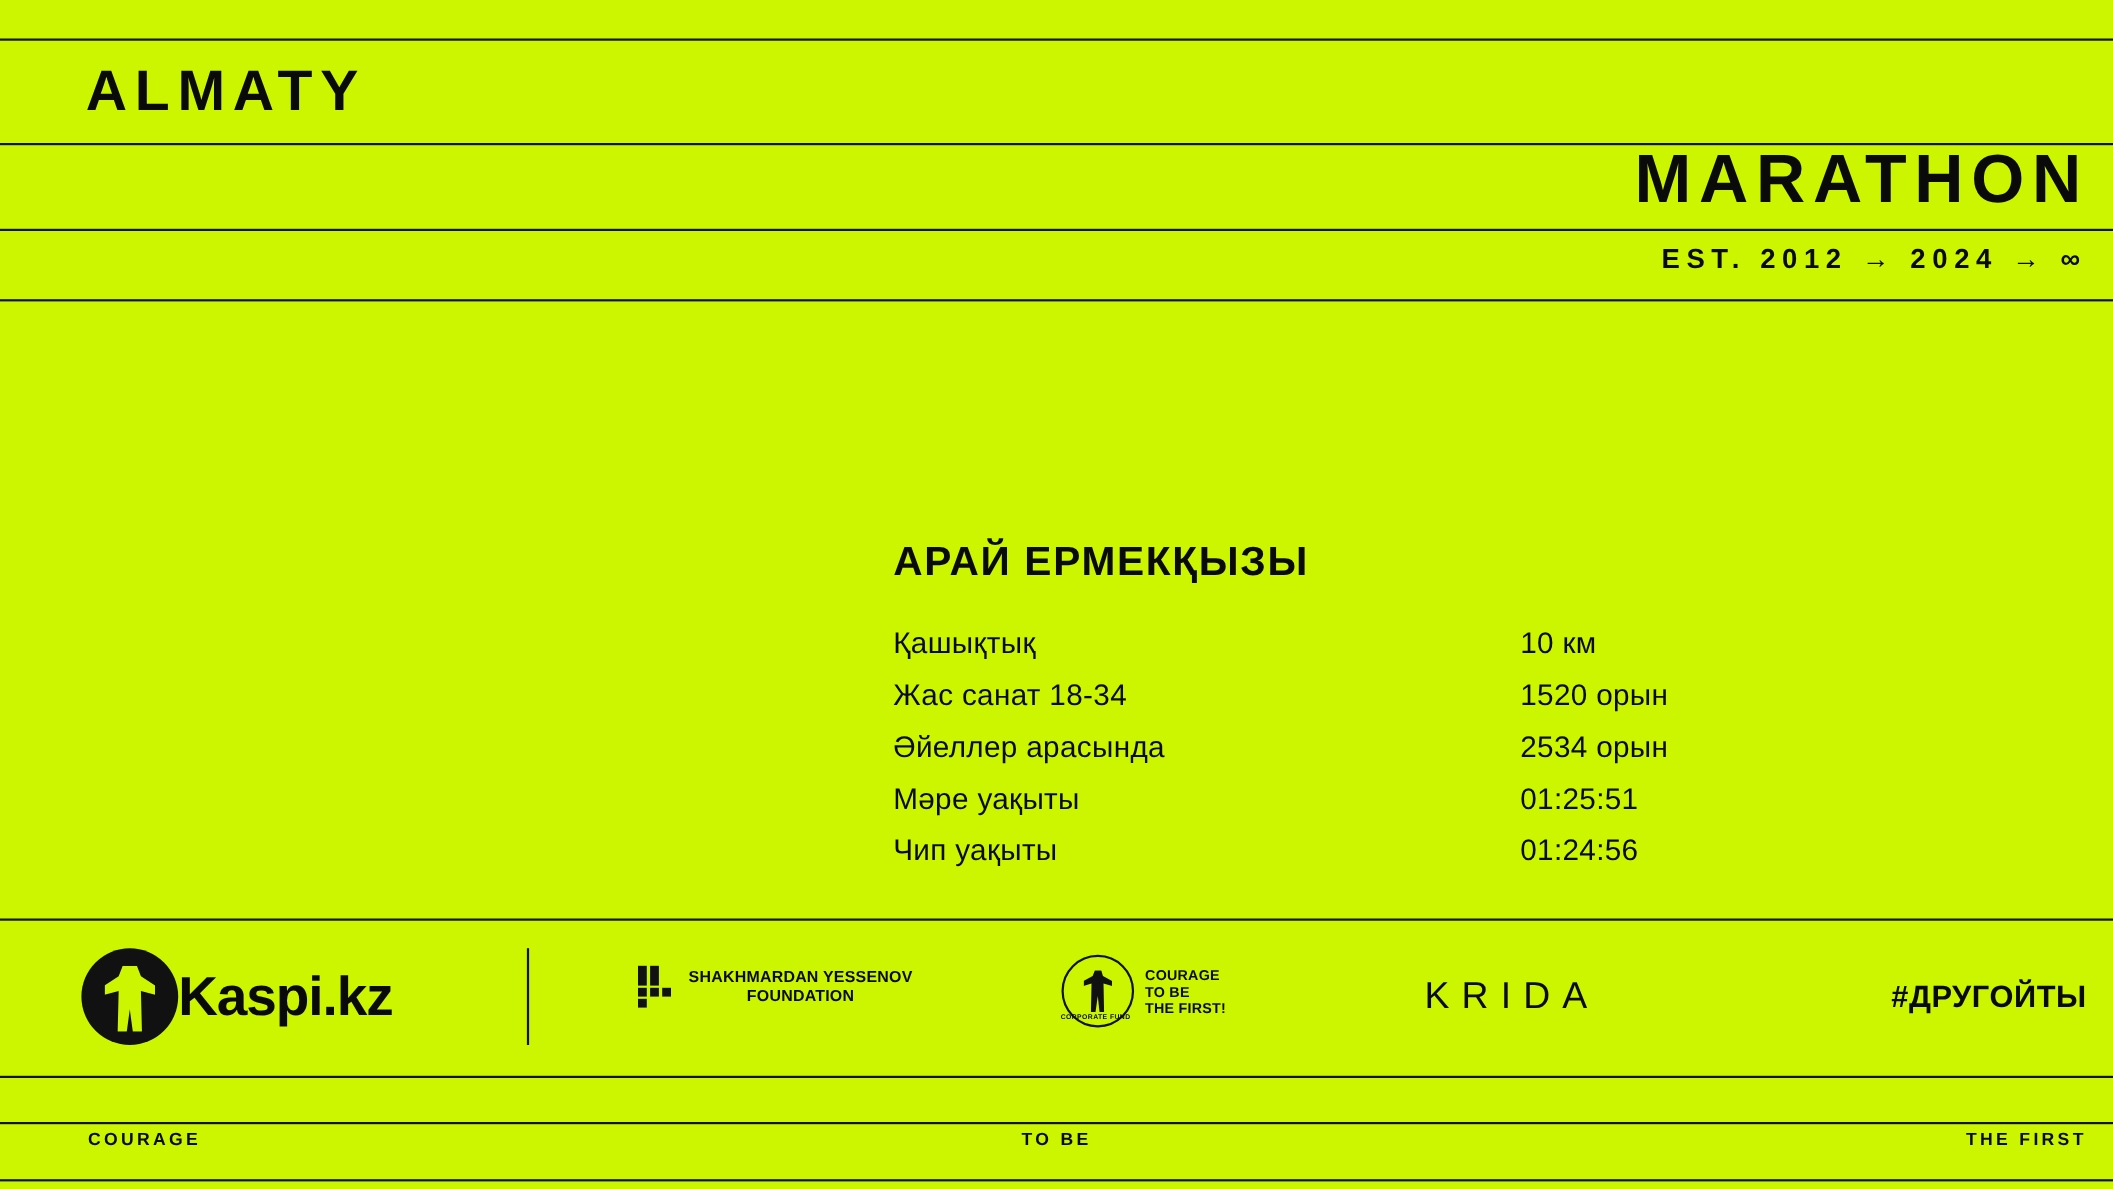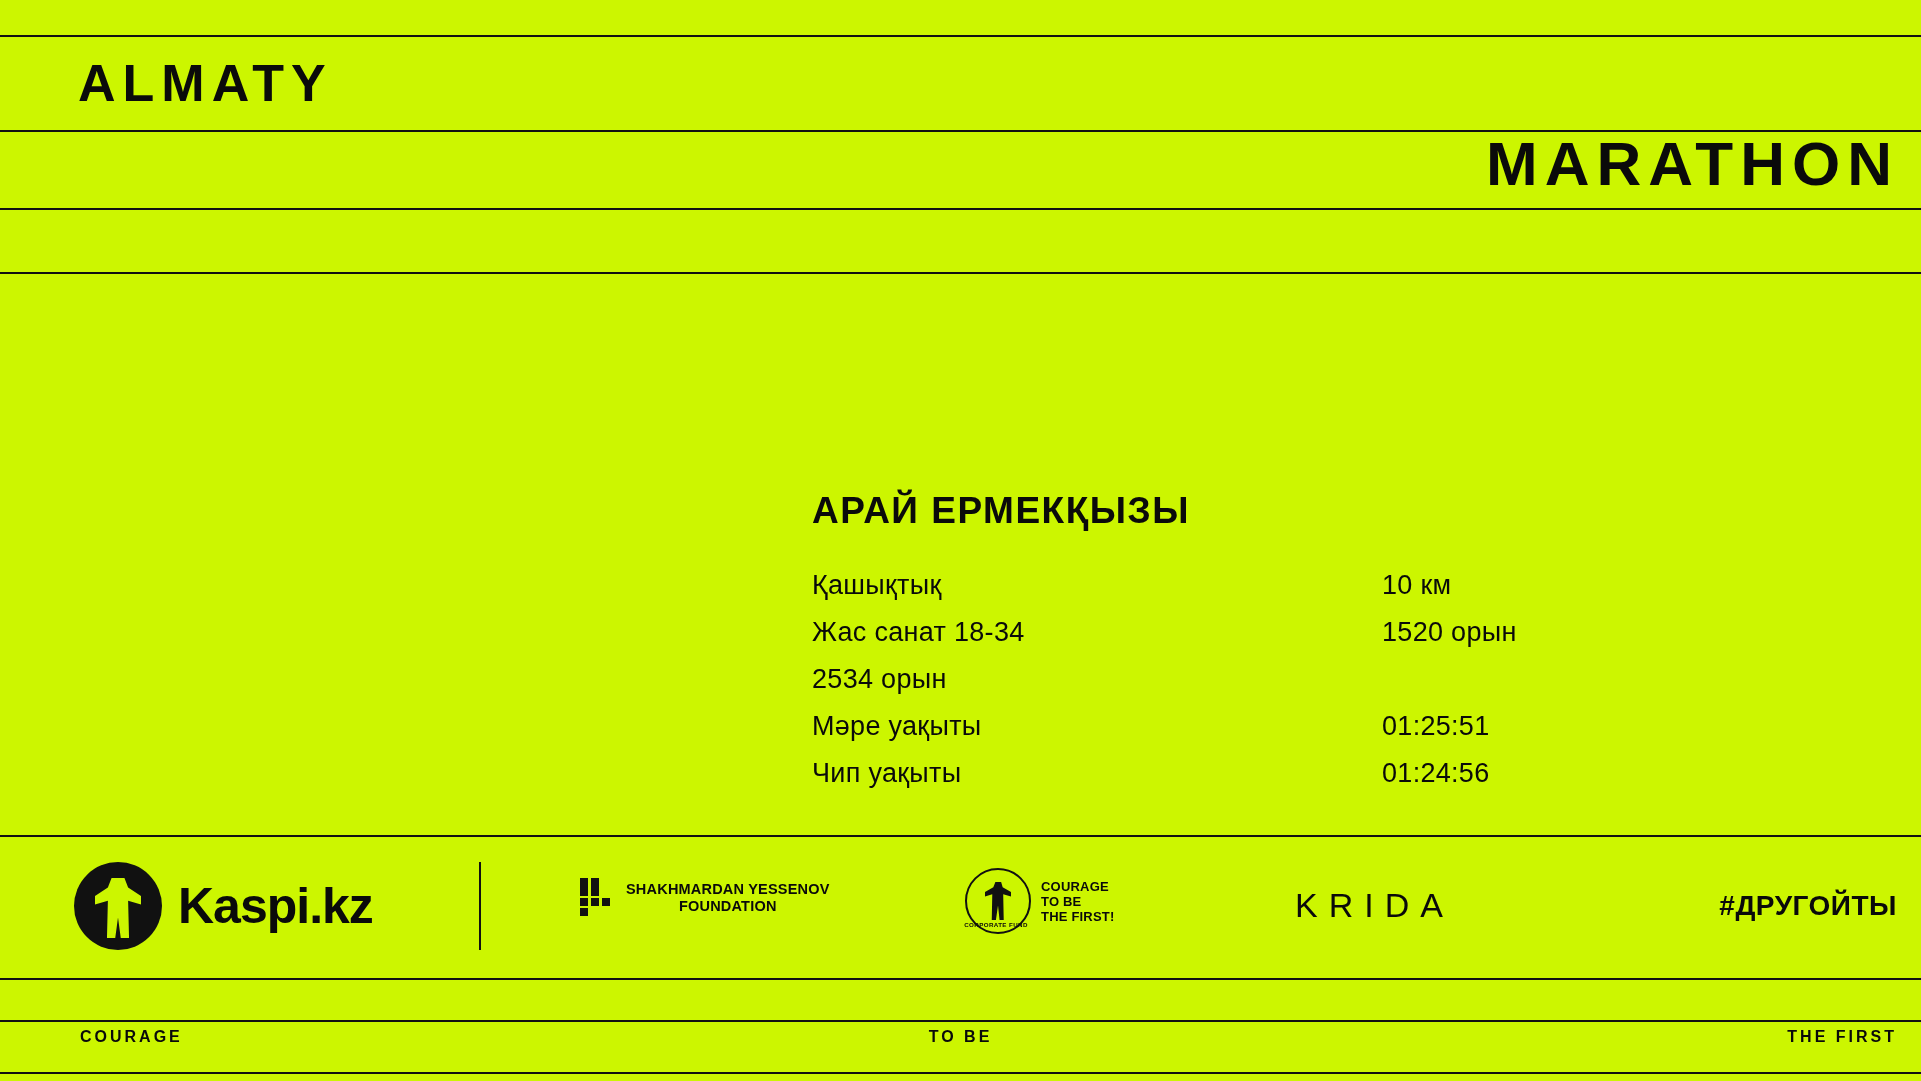--- a/index.html
+++ b/index.html
@@ -124,21 +124,20 @@
     height: 138px;
     display: flex;
     align-items: center;
   }
   .sp-kaspi {
     position: absolute;
     left: 74px;
     top: 862px;
     display: flex;
     align-items: center;
-    gap: 16px;
   }
   .kaspi-mark {
     width: 88px;
     height: 88px;
     border-radius: 50%;
     background: #111;
     position: relative;
     overflow: hidden;
   }
   .kaspi-mark .fig {
@@ -284,34 +283,36 @@
   <div class="rule r2"></div>
   <div class="rule r3"></div>
   <div class="rule r4"></div>
   <div class="rule r5"></div>
   <div class="rule r6"></div>
   <div class="rule r7"></div>
   <div class="rule r8"></div>
 
   <div class="almaty">ALMATY</div>
   <div class="marathon">MARATHON</div>
+  <div class="est">EST. 2012 → 2024 → ∞</div>
 
 
   <div class="athlete">АРАЙ ЕРМЕКҚЫЗЫ</div>
 
   <div class="results">
     <div class="res-row">
       <div class="res-label">Қашықтық</div>
       <div class="res-value">10 км</div>
     </div>
     <div class="res-row">
       <div class="res-label">Жас санат 18-34</div>
       <div class="res-value">1520 орын</div>
     </div>
     <div class="res-row">
+      <div class="res-label">Әйеллер арасында</div>
       <div class="res-value">2534 орын</div>
     </div>
     <div class="res-row">
       <div class="res-label">Мәре уақыты</div>
       <div class="res-value">01:25:51</div>
     </div>
     <div class="res-row">
       <div class="res-label">Чип уақыты</div>
       <div class="res-value">01:24:56</div>
     </div>

